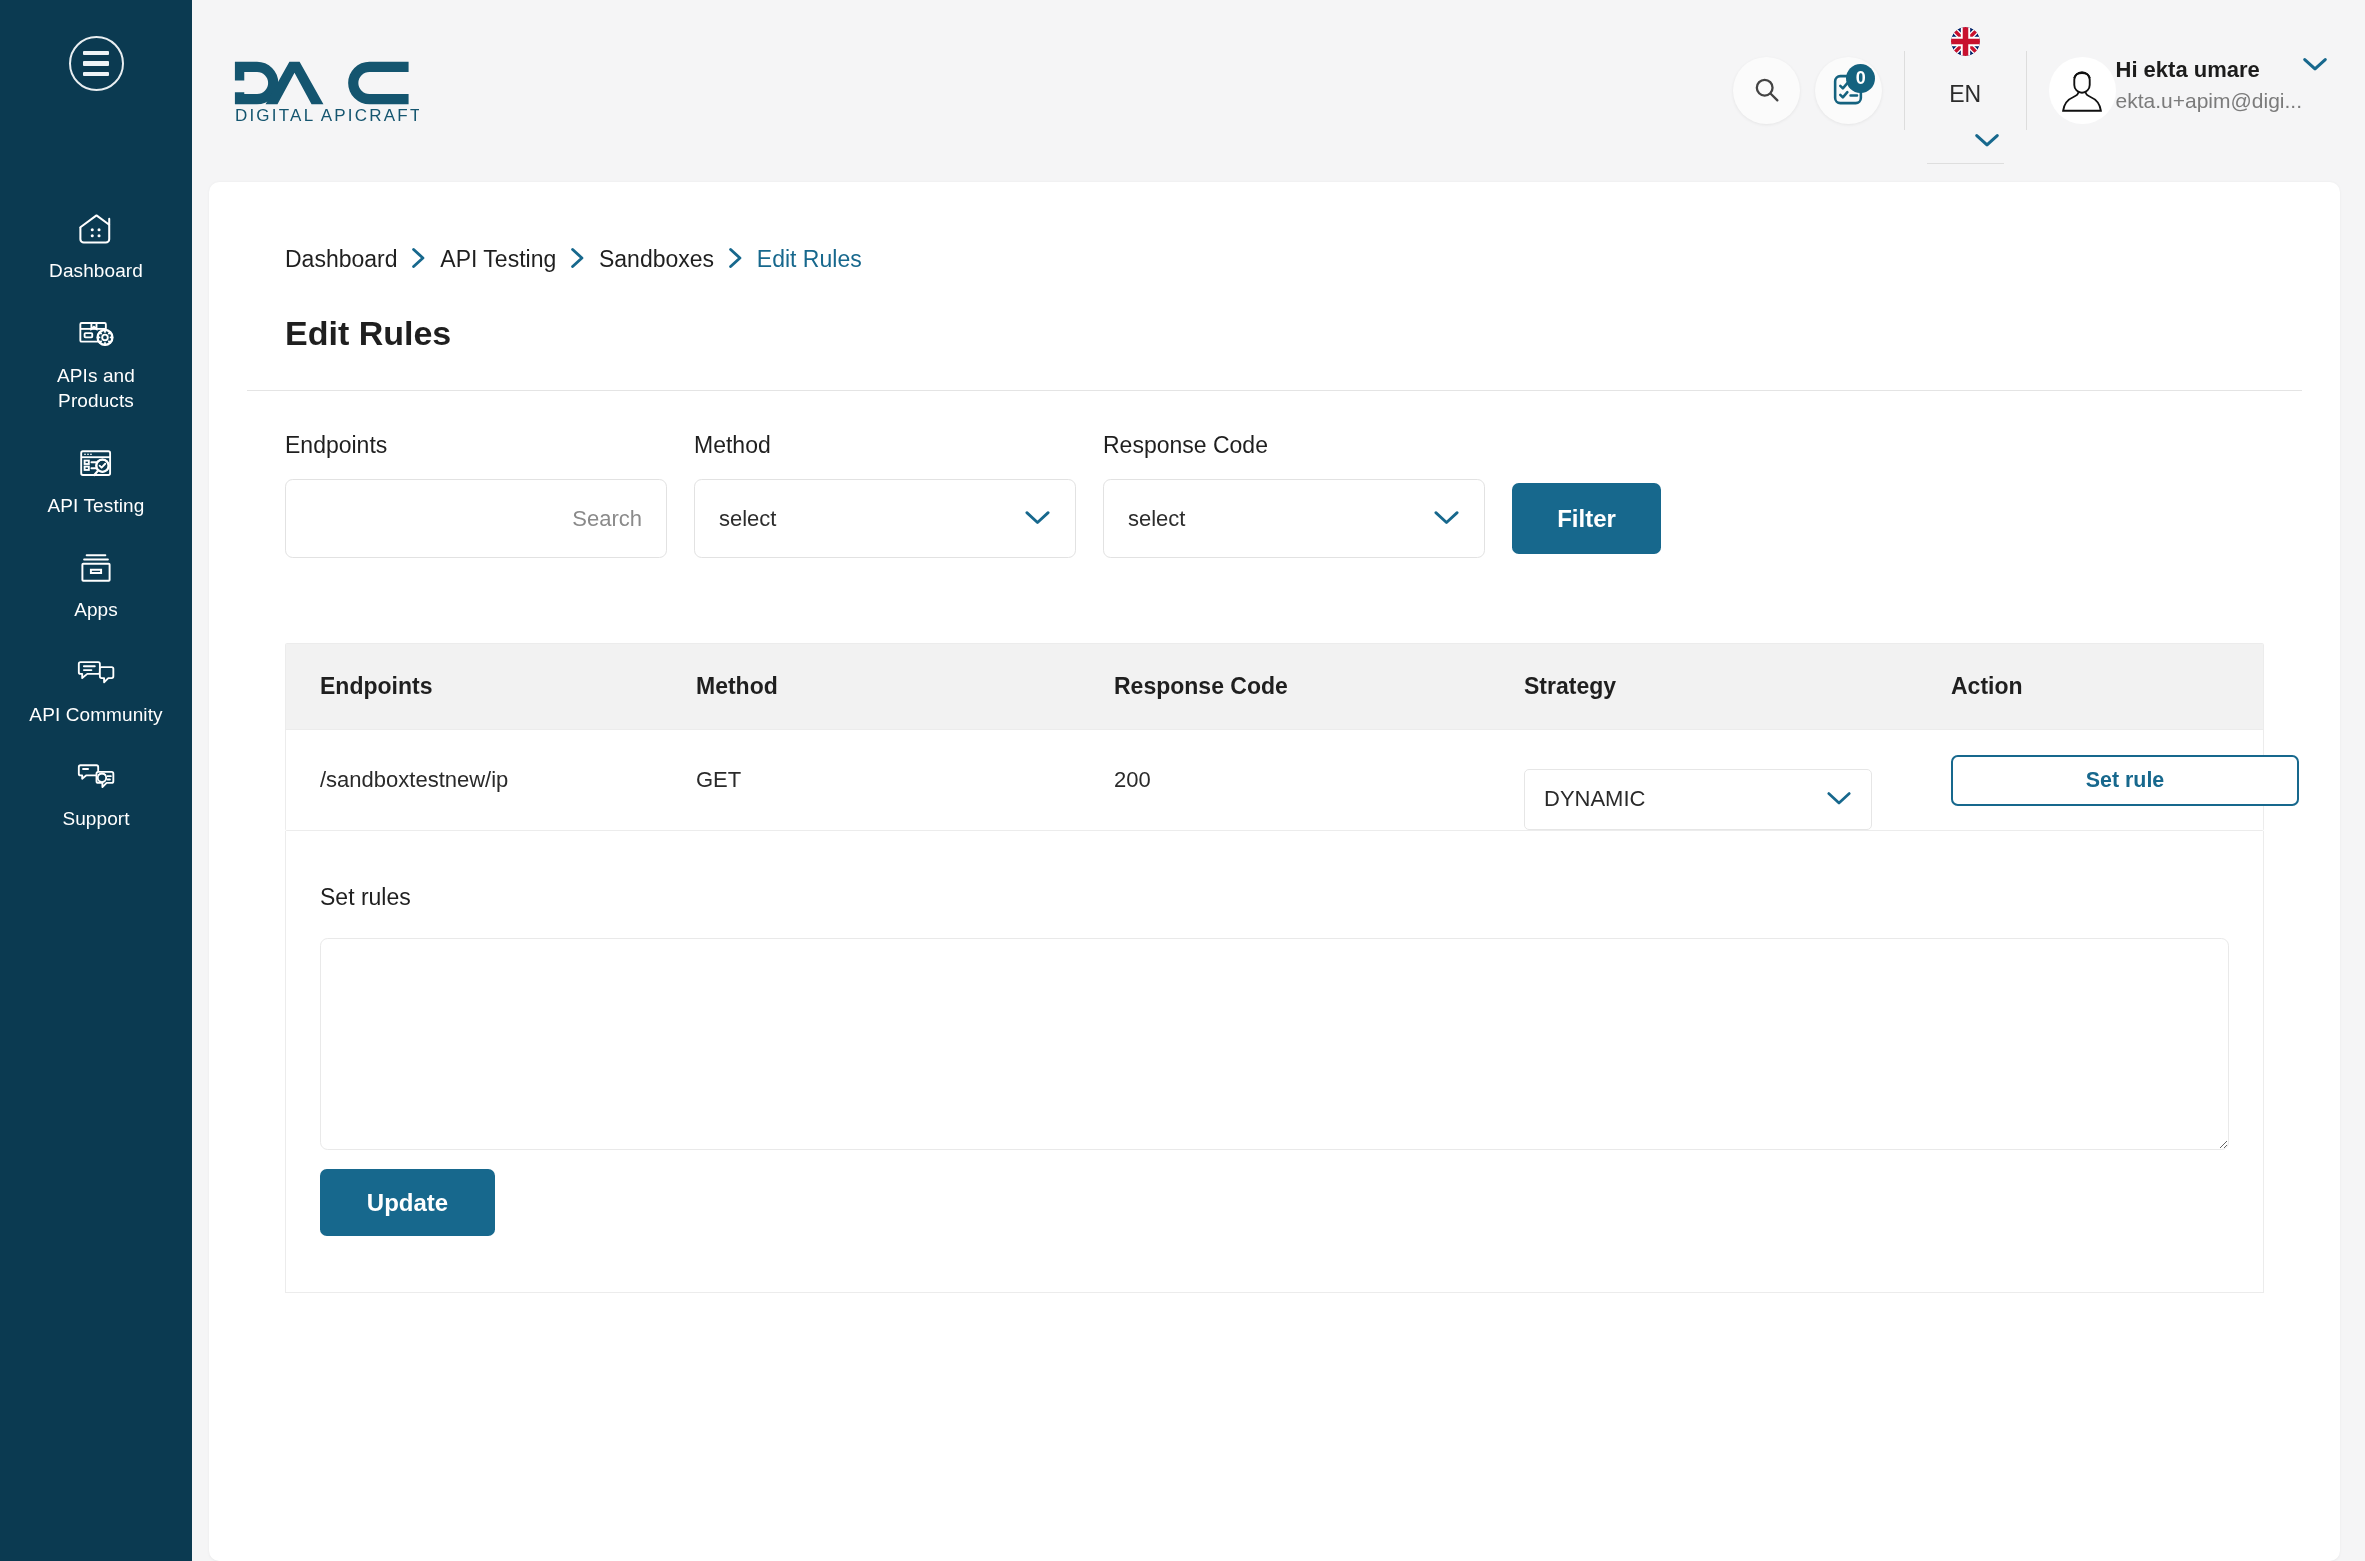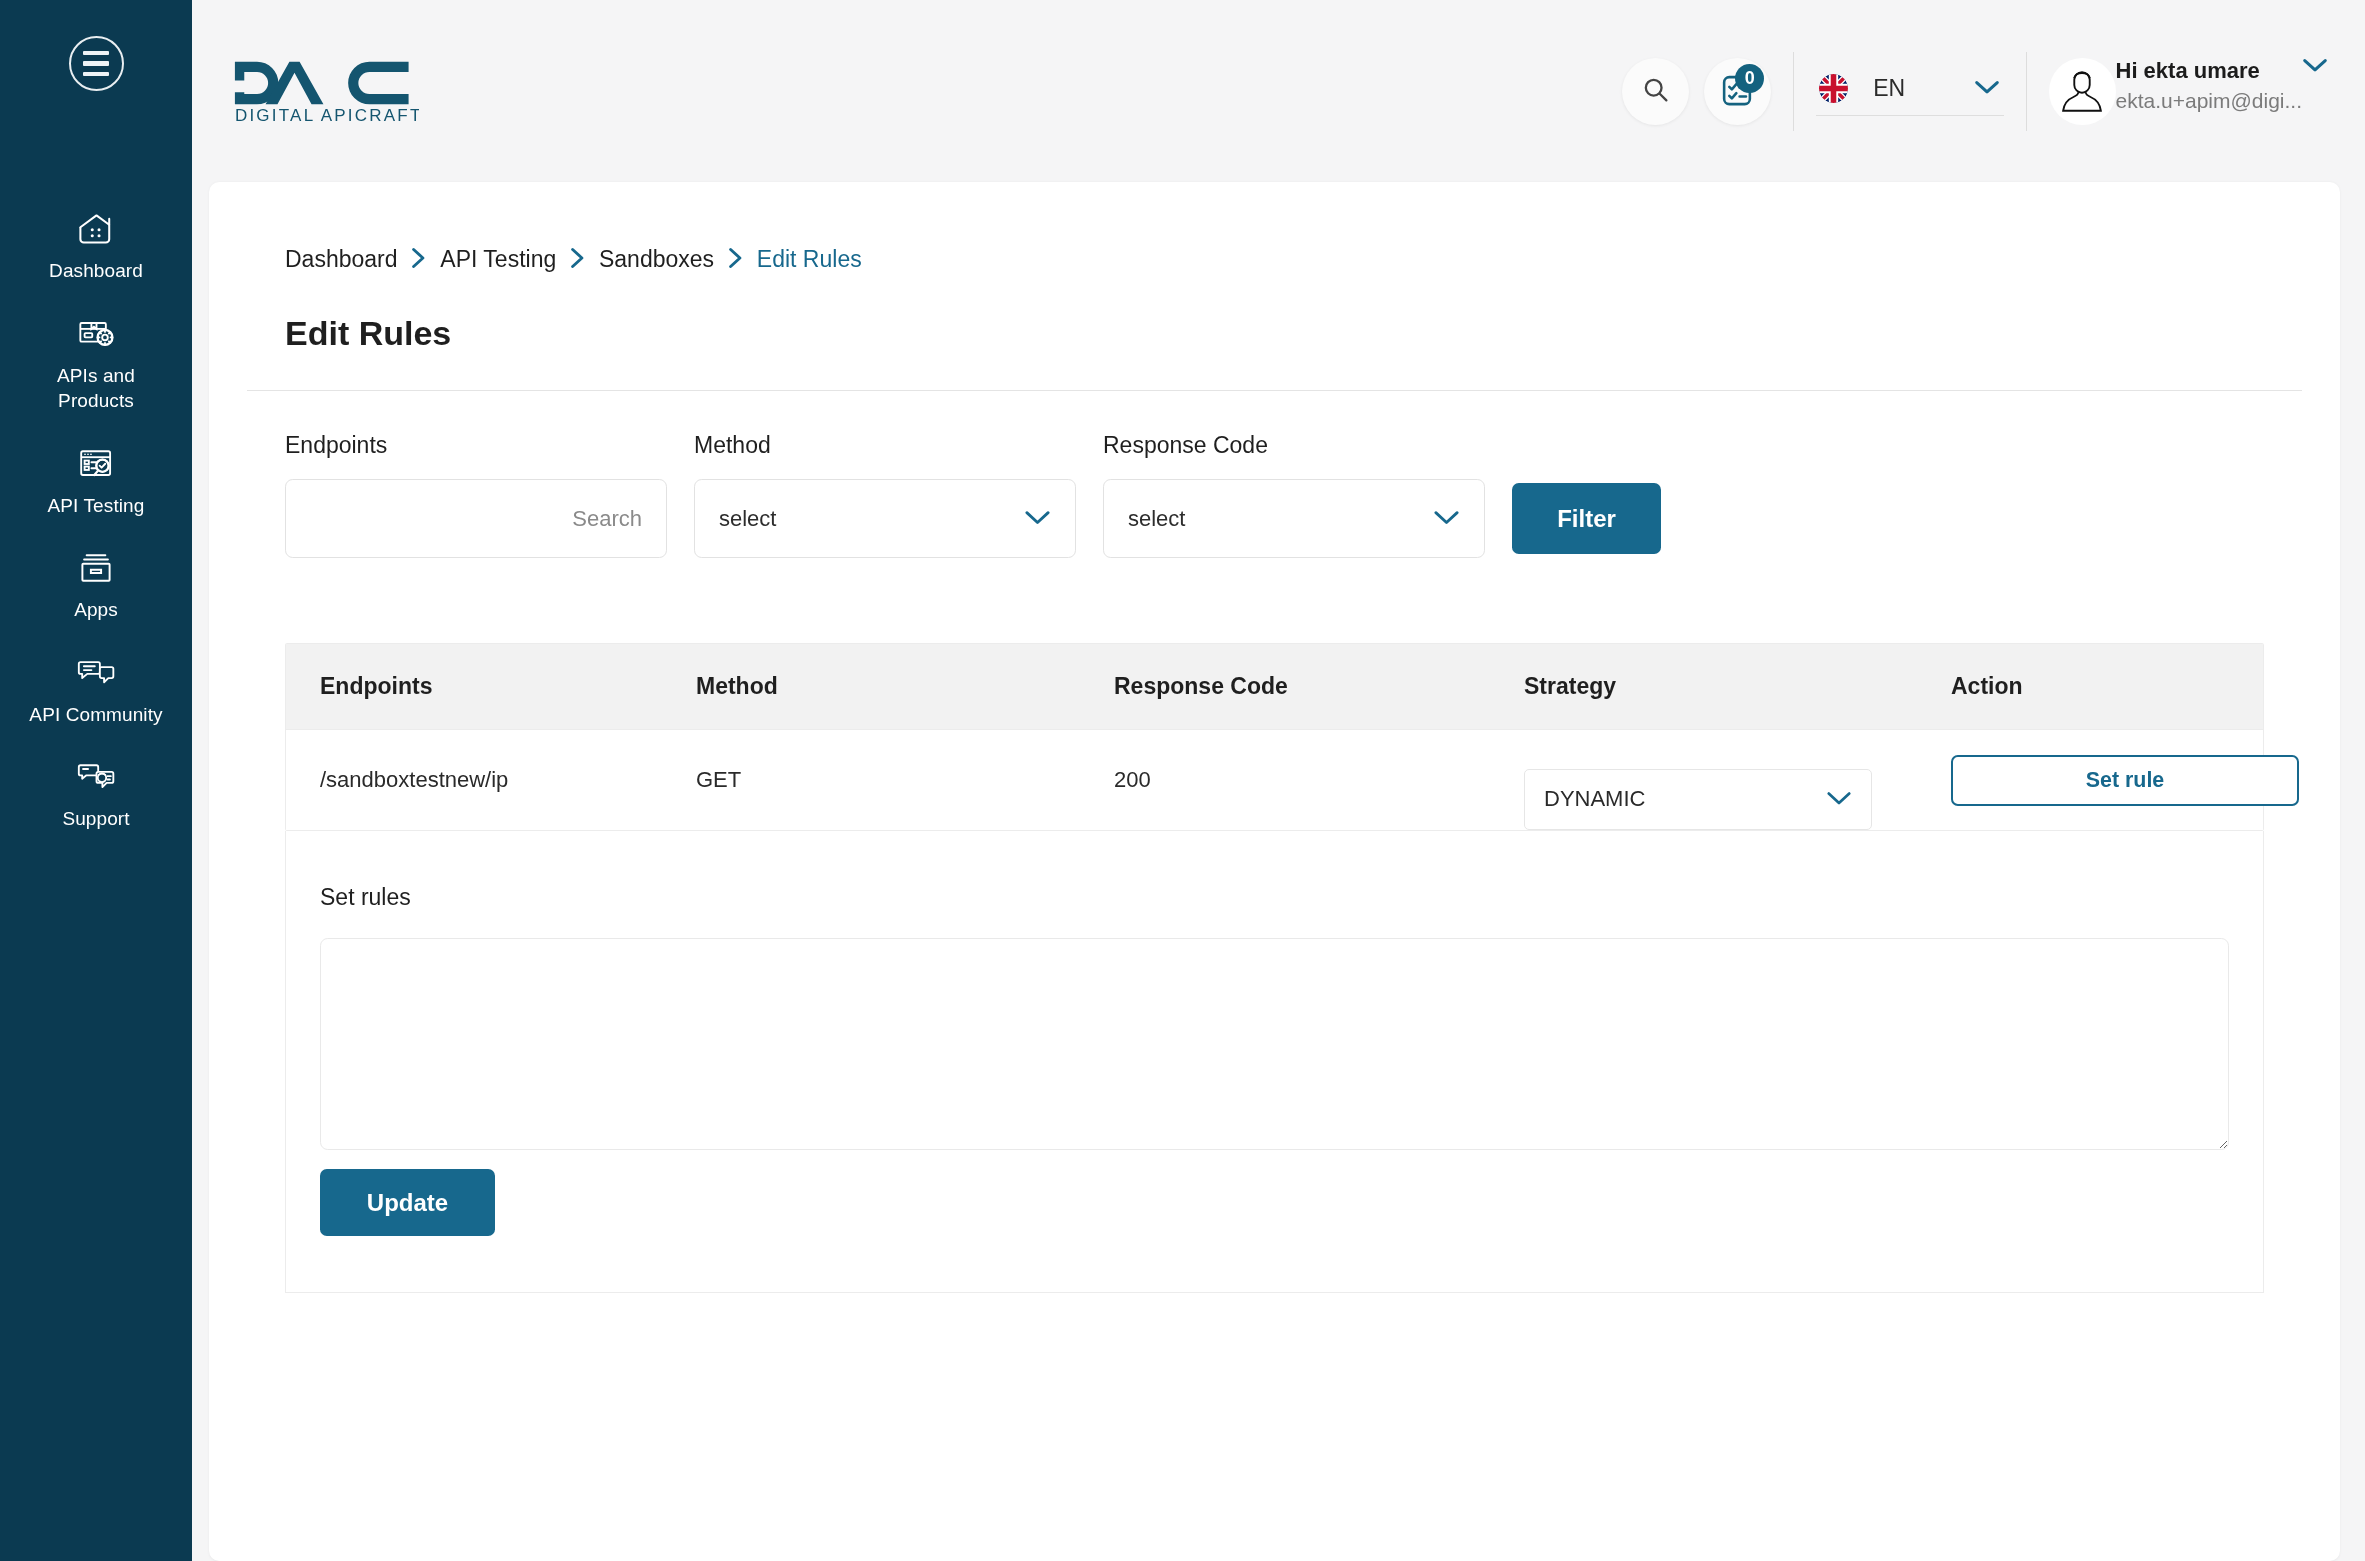--- a/index.html
+++ b/index.html
@@ -63,21 +63,21 @@
     position: absolute; top: 6.8px; right: 6.8px;
     min-width: 29px; height: 29px; border-radius: 50%;
     background: #14627f; color: #fff; font-size: 18px; font-weight: 700;
     display: flex; align-items: center; justify-content: center;
   }
 
   .vdiv { width: 0.9px; height: 79px; background: #dddddd; margin: 0 22px; }
 
   .lang {
     display: flex; align-items: center; cursor: pointer;
-    border-bottom: 1.3px solid #dedede; padding: 8.5px 3.4px 12px; gap: 25px;
+    border-bottom: 1.3px solid #dedede; padding: 8.5px 3.4px 12px; gap: 25px; flex-direction: column;
   }
   .flag {
     width: 29px; height: 29px; border-radius: 50%; overflow: hidden; flex: 0 0 29px;
     display: block;
   }
   .lang-code { font-size: 23px; color: #2b2b2b; }
   .chev { display: block; }
 
   .user { display: flex; align-items: flex-start; cursor: pointer; }
   .avatar {

